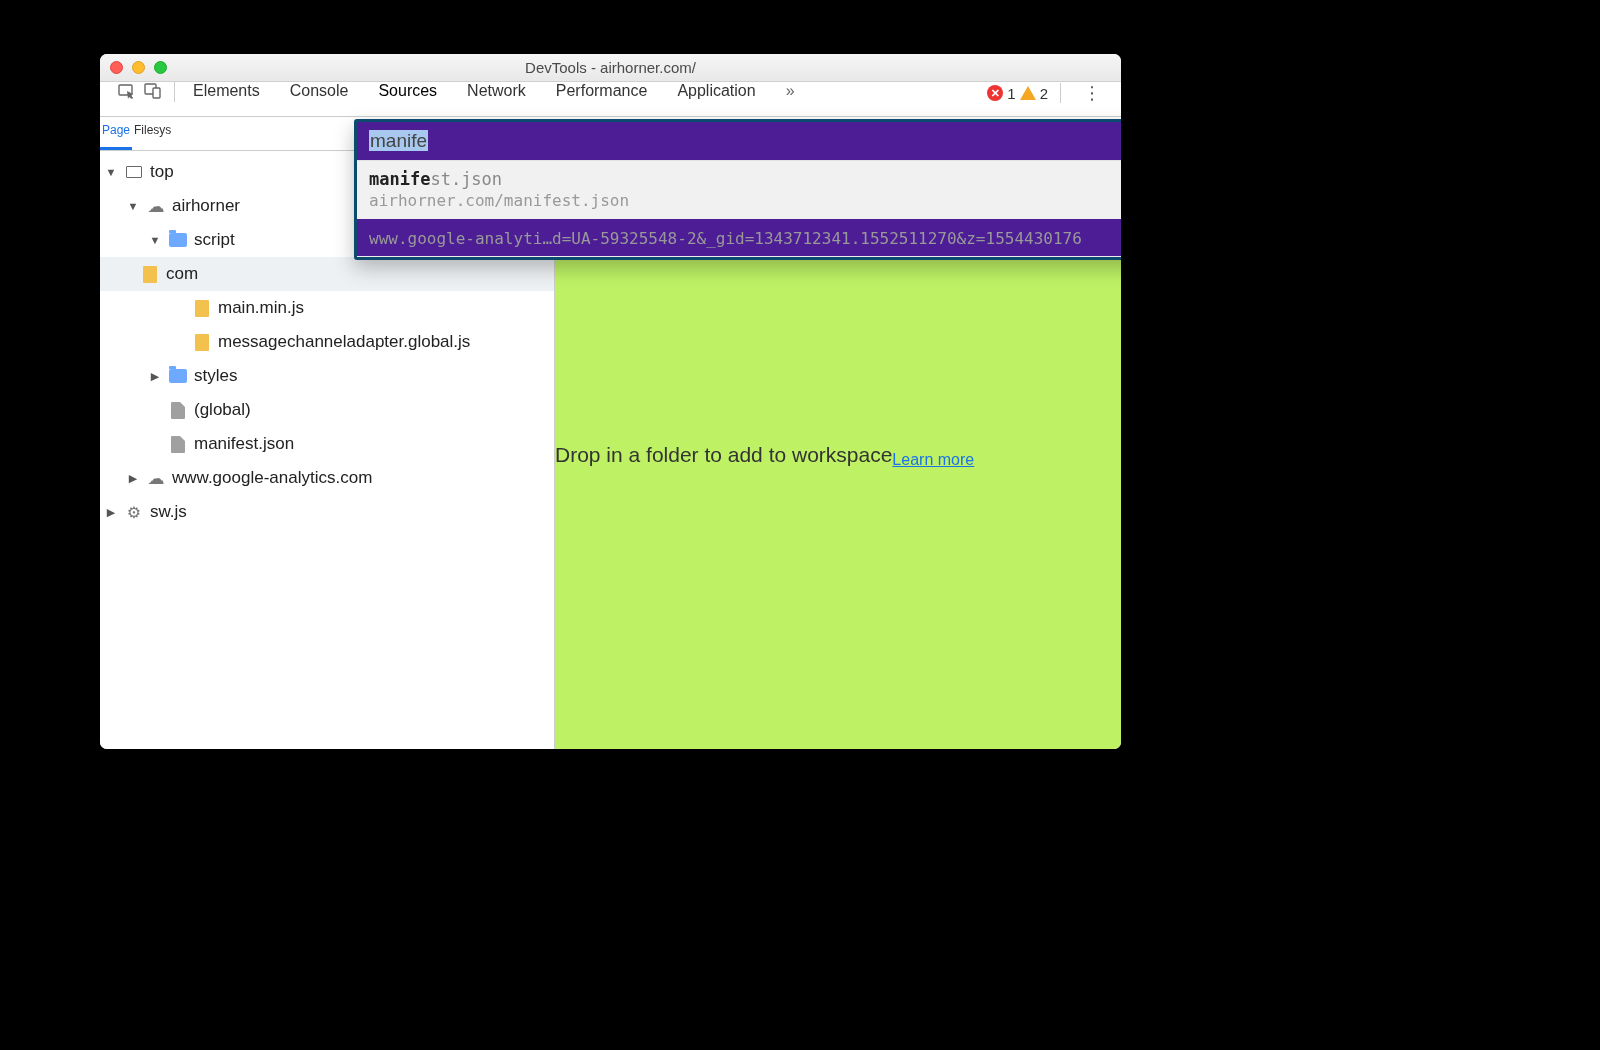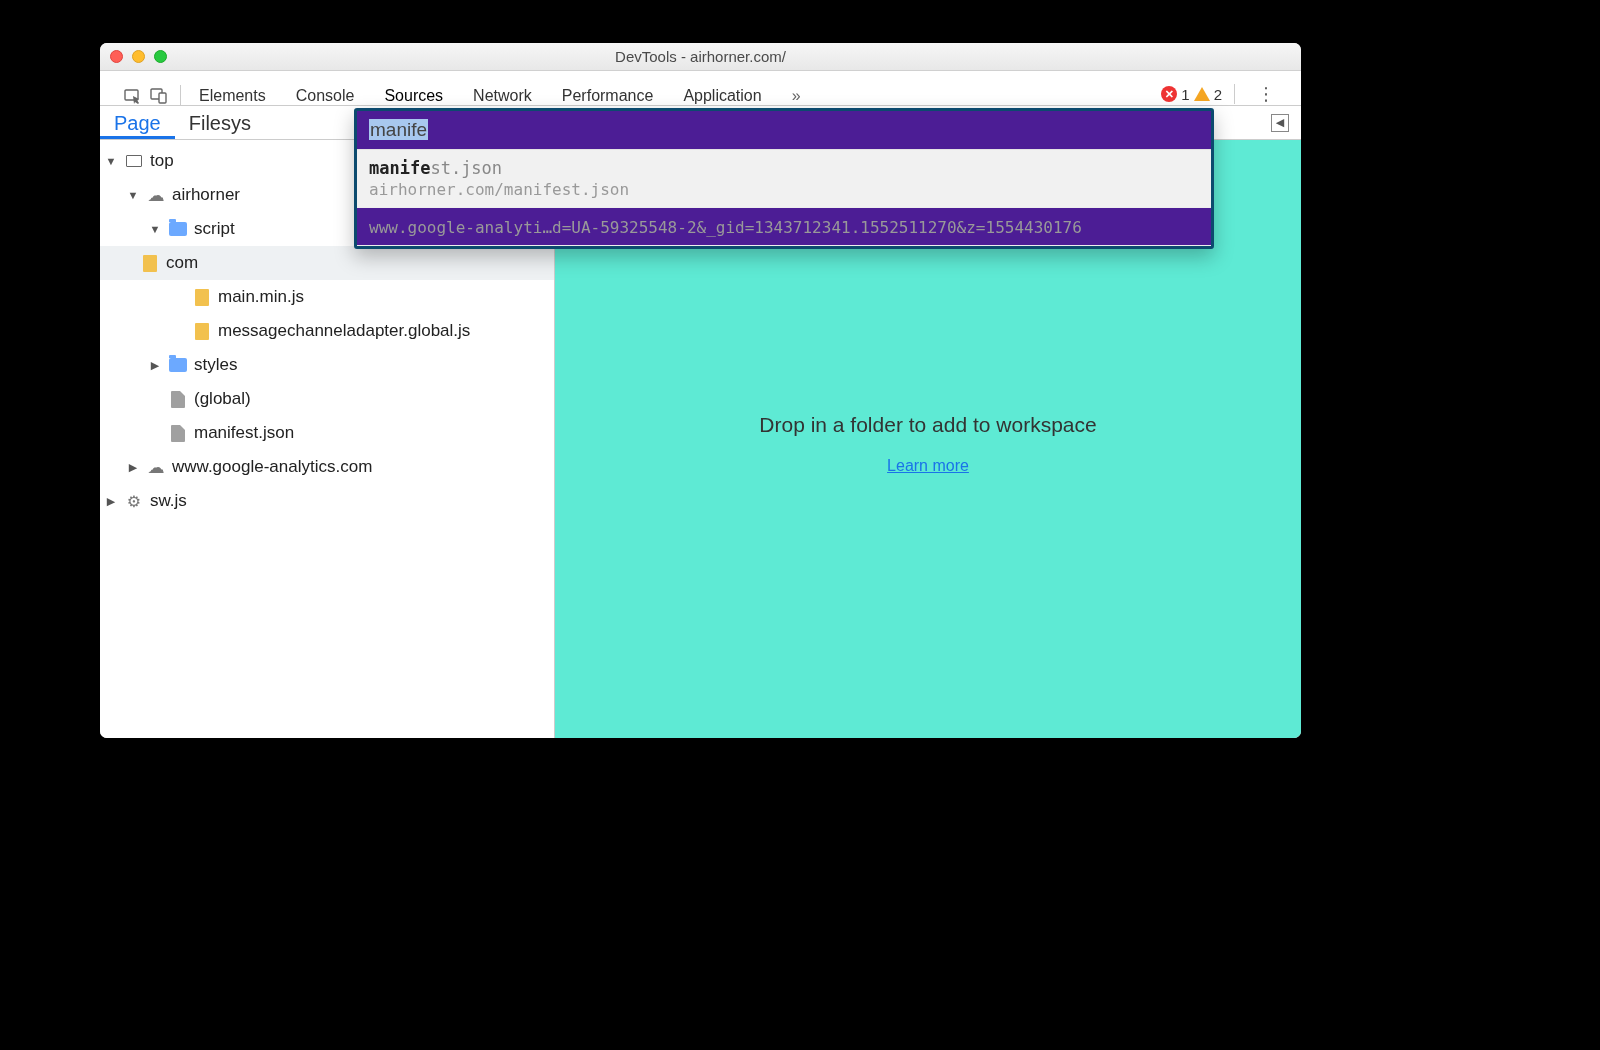--- a/index.html
+++ b/index.html
@@ -4,22 +4,22 @@
 <style>
   * { box-sizing: border-box; margin: 0; padding: 0; }
   body {
     background: #000;
     font-family: -apple-system, "Helvetica Neue", Arial, sans-serif;
     width: 1600px; height: 1050px;
     position: relative;
   }
   .window {
     position: absolute;
-    left: 100px; top: 43px;
-    width: 1201px; height: 695px;
+    left: 100px; top: 54px;
+    width: 1021px; height: 695px;
     background: #fff;
     border-radius: 7px;
     box-shadow: 0 20px 60px rgba(0,0,0,0.5);
     overflow: hidden;
     display: flex; flex-direction: column;
   }
   .titlebar {
     height: 28px;
     background: linear-gradient(#f6f6f6,#e8e8e8);
     border-bottom: 1px solid #d0d0d0;
@@ -28,42 +28,42 @@
   }
   .traffic { display: flex; gap: 9px; margin-left: 10px; }
   .dot { width: 13px; height: 13px; border-radius: 50%; }
   .dot.red { background:#ff5f57; border:1px solid #e0443e;}
   .dot.yellow{ background:#ffbd2e; border:1px solid #dea123;}
   .dot.green { background:#28c940; border:1px solid #1aab29;}
   .title { position:absolute; left:0; right:0; text-align:center; font-size:15px; color:#4a4a4a; }
   .toolbar {
     height: 35px;
     border-bottom: 1px solid #ccc;
-    display: flex; align-items: flex-end;
+    display: flex; align-items: flex-start;
     font-size: 16px; color:#555;
-    padding: 0 20px;
+    padding: 0 14px;
   }
   .tb-icon { width:26px; display:flex; justify-content:center; align-items:center; color:#666;}
   .tb-sep { width:1px; height:20px; background:#ccc; margin:0 8px;}
   .tabs { display:flex; gap: 30px; margin-left: 10px; flex:1; }
   .tab { color:#333; cursor:default; }
   .tab.active { color:#000; }
   .tb-right { display:flex; align-items:center; gap:4px; margin-right:6px; font-size:15px;}
   .err-badge { width:16px;height:16px;border-radius:50%;background:#e33;color:#fff;font-size:11px;display:flex;align-items:center;justify-content:center;font-weight:bold;}
   .warn-badge{ width:0;height:0; border-left:8px solid transparent;border-right:8px solid transparent;border-bottom:14px solid #f5a623; position:relative; }
   .count { color:#333; }
   .kebab { font-size:18px; color:#555; margin-left:10px;}
   .more-arrows { color:#666; font-size:16px; margin-right:14px;}
   .subtoolbar {
     height: 34px;
     border-bottom: 1px solid #ccc;
     display:flex; align-items:stretch;
   }
   .subtabs { display:flex; }
-  .subtab { padding:6px 14px 0; font-size:20px; color:#333; }
+  .subtab { padding:6px 2px 0; font-size:12px; color:#333; }
   .subtab.active { color:#1a73e8; border-bottom:3px solid #1a73e8; }
   .subtoolbar-right { margin-left:auto; display:flex;align-items:center; padding-right:12px;}
   .collapse-icon { border:1px solid #888; width:18px;height:18px; display:flex;align-items:center;justify-content:center;font-size:11px;color:#555;}
   .body { flex:1; display:flex; position:relative; }
   .sidebar {
     width: 455px;
     border-right: 1px solid #ccc;
     background:#fff;
     font-size: 17px;
     color:#222;
@@ -78,22 +78,22 @@
   .folder-blue{ width:18px;height:14px;background:#6ca9ff;border-radius:2px; position:relative;}
   .folder-blue::before{content:"";position:absolute;top:-3px;left:0;width:7px;height:3px;background:#6ca9ff;border-radius:1px 1px 0 0;}
   .file-js{ width:14px;height:17px;background:#f2c14e;border-radius:1px;}
   .file-gray{ width:14px;height:17px;background:#a0a0a0;border-radius:1px; position:relative;}
   .file-gray::before{content:"";position:absolute;top:0;right:0;border-top:5px solid #fff;border-left:5px solid transparent;}
   .frame-icon{width:16px;height:12px;border:1.5px solid #666;border-radius:1px;}
   .cloud-icon{ color:#777; font-size:17px;}
   .gear-icon{ color:#777; font-size:16px;}
   .row.sel { background:#eef1f3;padding-left:20px;}
   .main {
-    flex:1; background:#5eead4;
-    display:flex; flex-direction:column; align-items:center; justify-content:center;
+    flex:1; background:#bef264;
+    display:flex; align-items:center; 
     font-size:18px; color:#333;
     position:relative;
   }
   .main .msg{ margin-top:10px; font-size:21px; color:#333;}
   .main a{ color:#1a73e8; text-decoration:underline; font-size:16px; margin-top:20px;}
   
   .quickopen {
     position:absolute;
     left: 254px; top: 65px;
     width: 860px;

